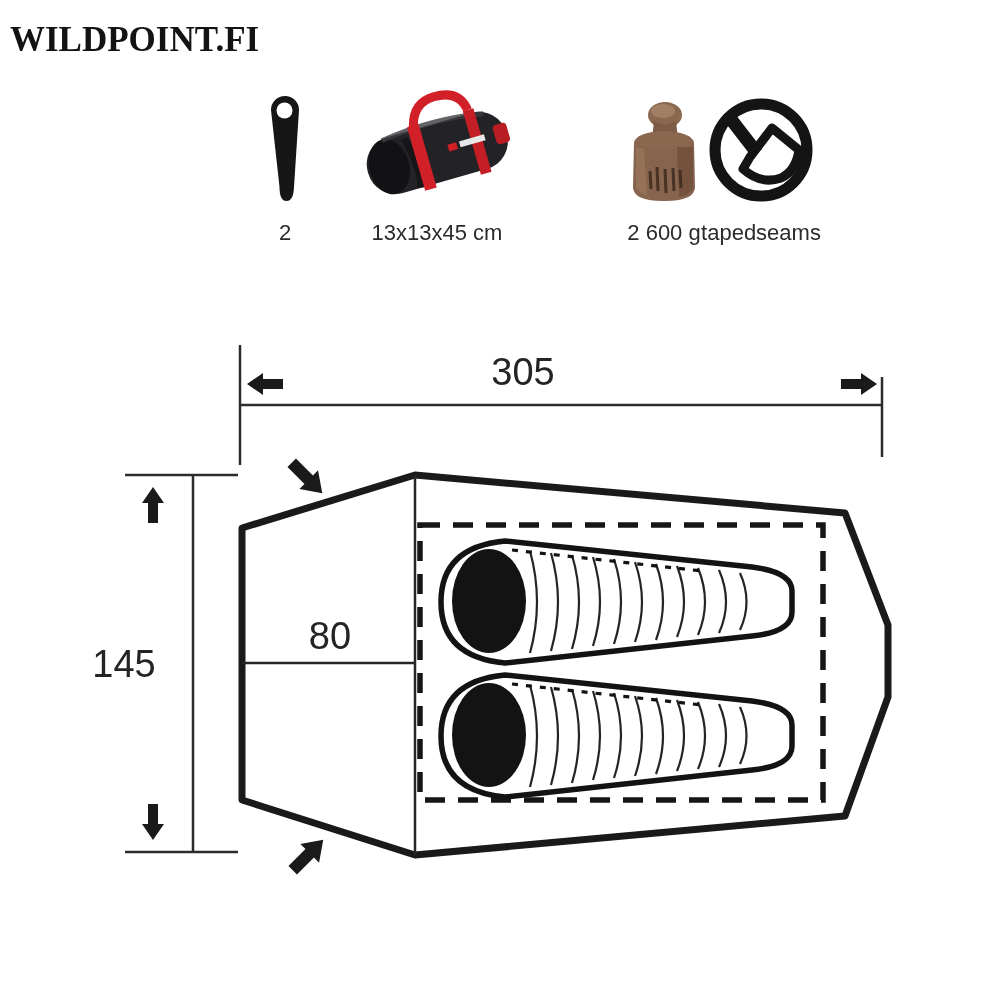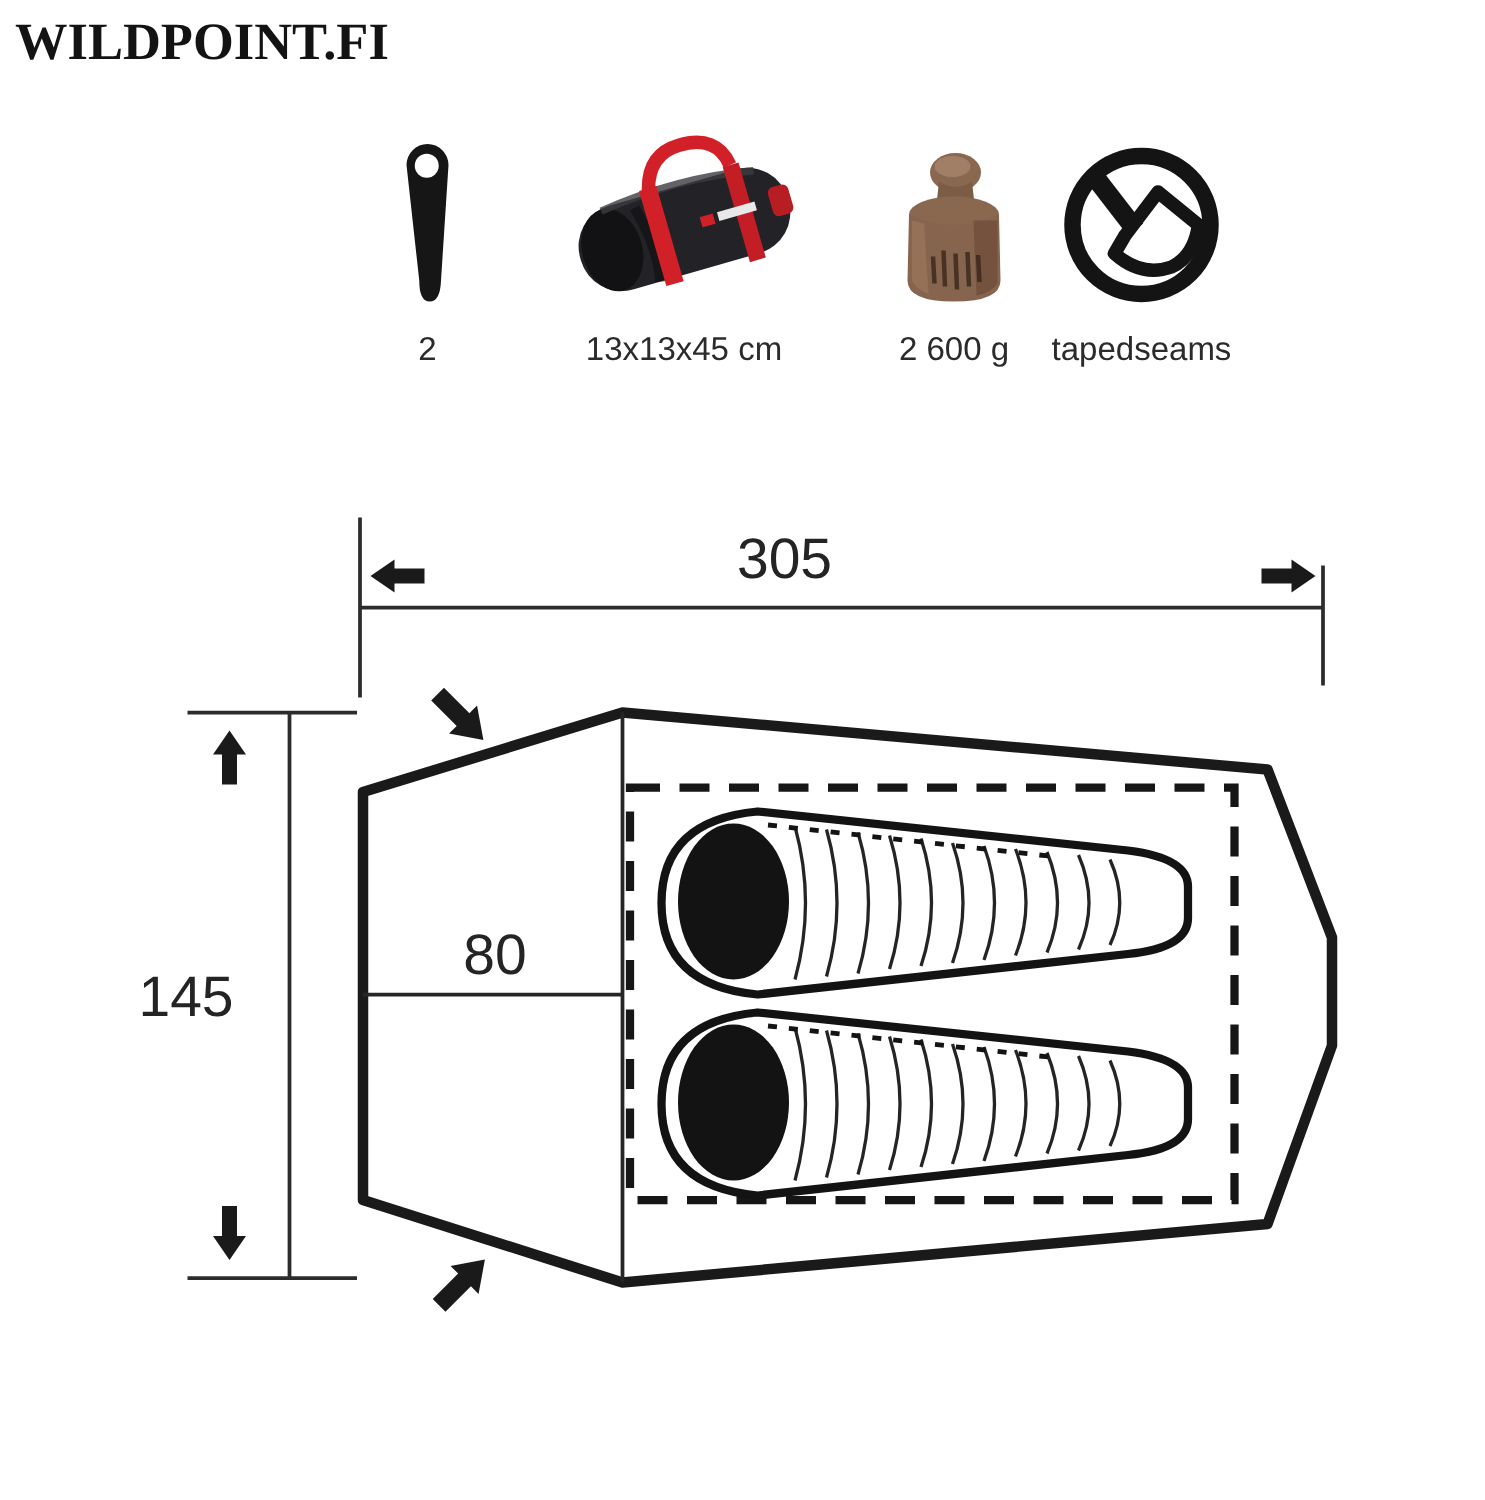--- a/index.html
+++ b/index.html
@@ -1,21 +1,21 @@
 <!DOCTYPE html>
 <html><head>
 <meta charset="utf-8">
 <style>
   html,body{margin:0;padding:0;}
   body{
     width:990px;height:1000px;position:relative;background:#ffffff;overflow:hidden;
     font-family:"Liberation Sans",sans-serif;
   }
   .logo{
-    position:absolute;left:10px;top:8px;
+    position:absolute;left:10px;top:20px;
     font-family:"Liberation Serif",serif;font-weight:700;
     font-size:35px;color:#131313;letter-spacing:0px;white-space:nowrap;
   }
   .feature-col{position:absolute;top:88px;text-align:center;}
   .feature-icon-wrap{height:124px;display:flex;align-items:center;justify-content:center;}
   .feature-label{
     display:block;margin-top:8px;font-size:22px;color:#2b2b2b;white-space:nowrap;
   }
   .diagram-svg{position:absolute;left:0;top:330px;}
   .diagram-svg text{
@@ -30,21 +30,21 @@
 <div class="feature-col" style="left:225px;width:120px;">
   <div class="feature-icon-wrap">
     <svg width="60" height="118" viewBox="0 0 60 118">
       <path d="M 30 5 A 14 14 0 0 1 44 19 L 39 96 Q 38.5 110 31.5 110 Q 24.5 110 24.5 96 L 16 19 A 14 14 0 0 1 30 5 Z" fill="#161616" stroke="none"></path>
       <circle cx="29.5" cy="19.5" r="8" fill="#ffffff"></circle>
     </svg>
   </div>
   <span class="feature-label">2</span>
 </div>
 
-<div class="feature-col" style="left:375px;width:162px;">
+<div class="feature-col" style="left:356px;width:162px;">
   <div class="feature-icon-wrap">
     <svg width="160" height="120" viewBox="0 0 160 120">
       <g transform="rotate(-16 80 62)">
         <rect x="8" y="34" width="144" height="58" rx="28" fill="#232327"></rect>
         <ellipse cx="30" cy="63" rx="20" ry="28" fill="#121214"></ellipse>
         <path d="M 30 36 Q 85 28 135 38" stroke="#3c3c41" stroke-width="5" fill="none" opacity="0.8"></path>
         <path d="M 55 92 Q 60 70 52 40" stroke="#0c0c0d" stroke-width="7" fill="none" opacity="0.55"></path>
 
         <rect x="58" y="30" width="12" height="66" fill="#d22028"></rect>
         <rect x="116" y="30" width="11" height="66" fill="#c31e25"></rect>
@@ -52,21 +52,21 @@
         <rect x="140" y="52" width="14" height="20" rx="4" fill="#b81d23"></rect>
 
         <rect x="92" y="58" width="9" height="7" fill="#d22028"></rect>
         <rect x="104" y="58" width="26" height="6" fill="#e8e8e8"></rect>
       </g>
     </svg>
   </div>
   <span class="feature-label">13x13x45 cm</span>
 </div>
 
-<div class="feature-col" style="left:556px;width:160px;">
+<div class="feature-col" style="left:584px;width:160px;">
   <div class="feature-icon-wrap">
     <svg width="95" height="118" viewBox="0 0 95 118">
 
       <ellipse cx="48" cy="24" rx="17" ry="13" fill="#8a6850"></ellipse>
       <ellipse cx="46" cy="20" rx="12" ry="7" fill="#a5826a" opacity="0.85"></ellipse>
       <path d="M 37 30 L 35 48 L 61 48 L 59 30 Q 48 37 37 30 Z" fill="#7d5c46"></path>
 
       <ellipse cx="47" cy="52" rx="30" ry="12" fill="#8a6850"></ellipse>
 
       <path d="M 17 52 L 16 96 Q 16 110 47 110 Q 78 110 78 96 L 77 52 Q 47 66 17 52 Z" fill="#86644d"></path>

